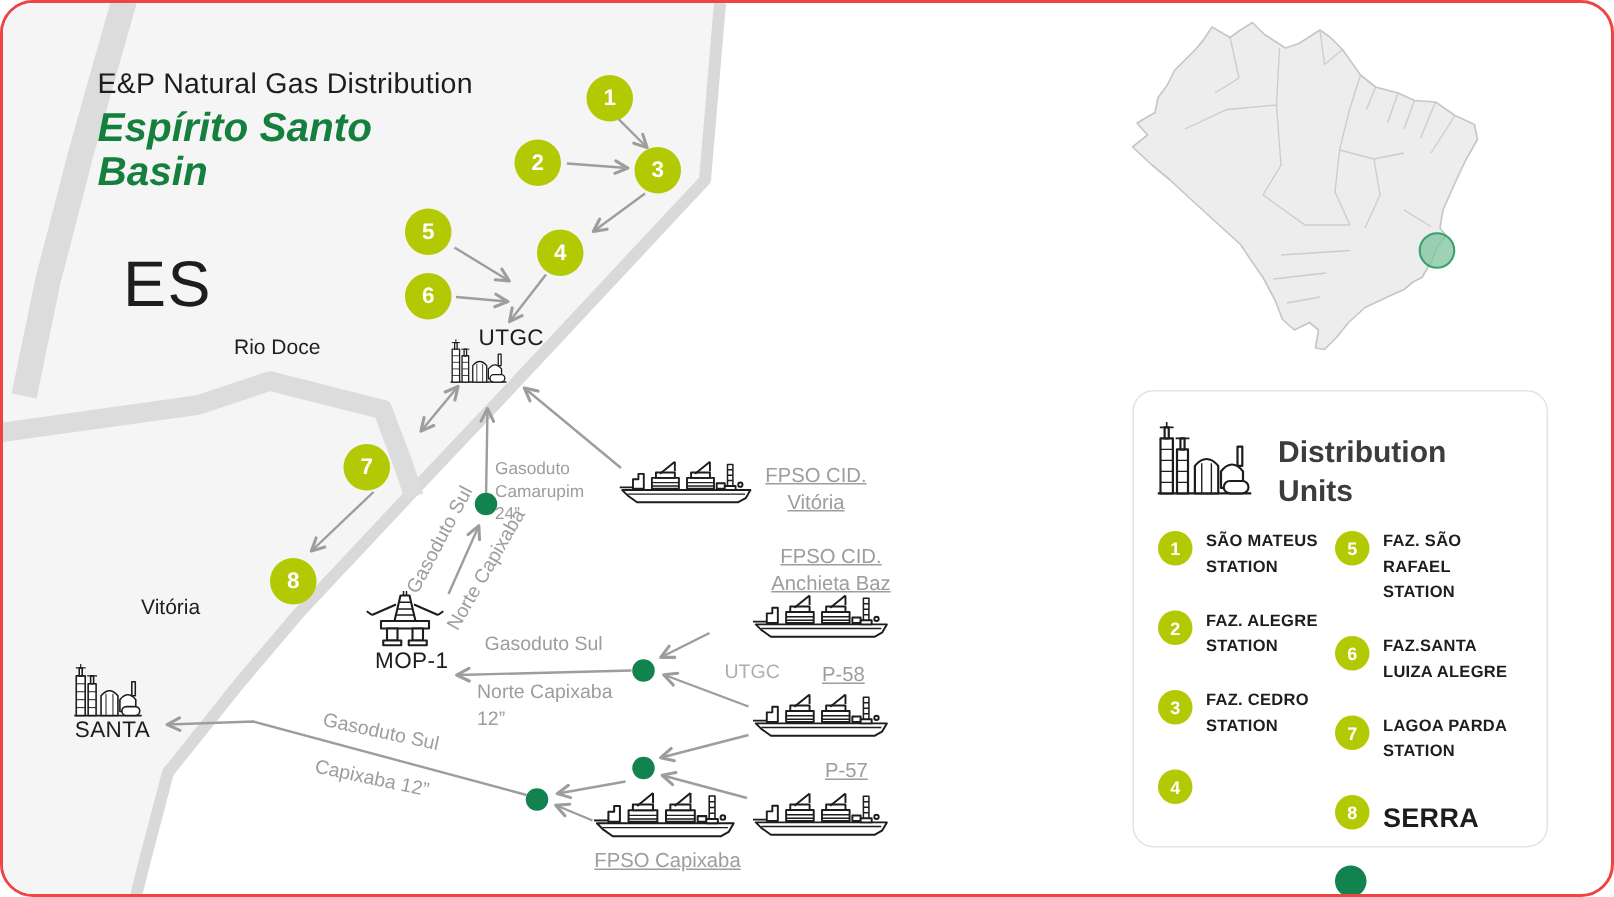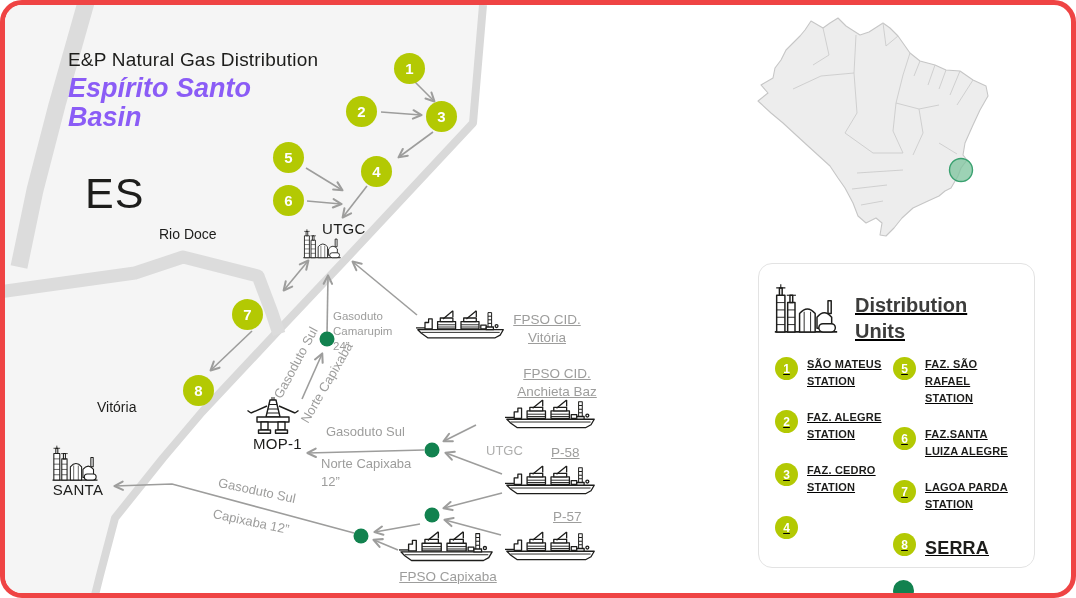--- a/index.html
+++ b/index.html
@@ -1,37 +1,37 @@
 <!DOCTYPE html>
 <html><head>
 <meta charset="utf-8">
 <style>
   html,body{margin:0;padding:0;background:#ffffff;font-family:"Liberation Sans",sans-serif;}
-  .card{position:relative;width:1076px;height:598px;background:#ffffff;border:5px solid #ef4444;
+  .card{position:relative;width:1076px;height:598px;background:#ffffff;border:2px solid #ef4444;
         border-radius:22px;overflow:hidden;box-sizing:border-box;}
   .abs{position:absolute;}
   svg{display:block;}
   
   .kicker{font-size:19px;color:#1d1d1b;letter-spacing:.2px;}
-  .basin{font-size:27px;line-height:1.06;font-weight:bold;font-style:italic;color:#8b5cf6;margin-top:3px;}
+  .basin{font-size:27px;line-height:1.06;font-weight:bold;font-style:italic;color:#15803d;margin-top:3px;}
   .es{font-size:43px;color:#1d1d1b;letter-spacing:1px;}
   .geo{font-size:14px;color:#1d1d1b;}
   .fac{font-size:15px;color:#1d1d1b;letter-spacing:.3px;}
   .pipe{font-size:13px;color:#9d9d9c;white-space:pre-line;line-height:1.35;}
   .pipe-sm{font-size:11.5px;color:#9d9d9c;white-space:pre-line;line-height:1.3;}
   .ship-lbl{font-size:13.5px;color:#9d9d9c;white-space:pre-line;line-height:1.35;text-align:center;text-decoration:underline;}
   .light{color:#aeaead;}
   .ctr{text-align:center;}
   .rot{transform-origin:center center;}
   
   .station{position:absolute;width:31px;height:31px;border-radius:50%;background:#b3c903;color:#fff;
            display:flex;align-items:center;justify-content:center;font-size:15px;font-weight:600;}
   
   .legend{position:absolute;left:753px;top:258px;width:277px;height:305px;background:#fff;
-          border:1px solid #e3e3e3;border-radius:14px;box-sizing:border-box;text-decoration:underline;}
+          border:1px solid #e3e3e3;border-radius:14px;box-sizing:border-box;}
   .legend-head{display:flex;align-items:flex-start;padding:16px 12px 0 14px;}
   .legend-title{font-size:20px;font-weight:bold;color:#3c3c3b;line-height:1.3;margin-left:16px;margin-top:12px;}
   .legend-cols{display:flex;padding:12px 10px 0 16px;}
   .legend-col{display:flex;flex-direction:column;gap:19px;}
   .legend-col.c1{width:118px;}
   .legend-col.c2{flex:1;}
   .legend-item{display:flex;align-items:flex-start;gap:9px;}
   .legend-num{flex:0 0 auto;width:23px;height:23px;border-radius:50%;background:#b3c903;color:#fff;
               display:flex;align-items:center;justify-content:center;font-size:12px;font-weight:600;margin-top:1px;}
   .legend-txt{font-size:11px;font-weight:bold;color:#1d1d1b;line-height:1.55;letter-spacing:.2px;max-width:92px;}

